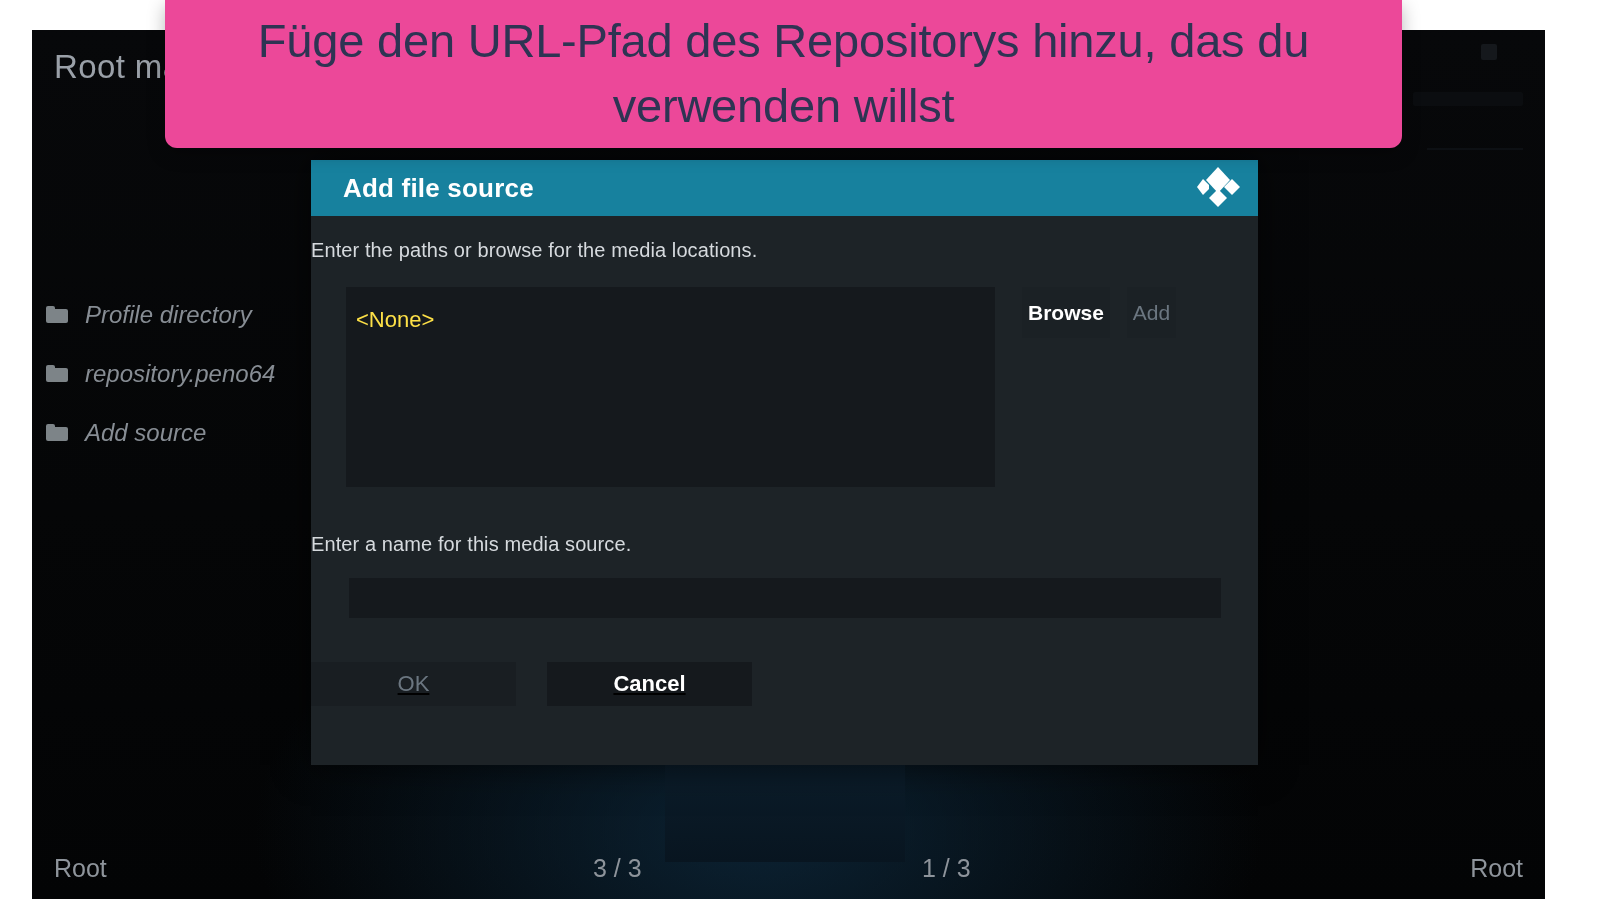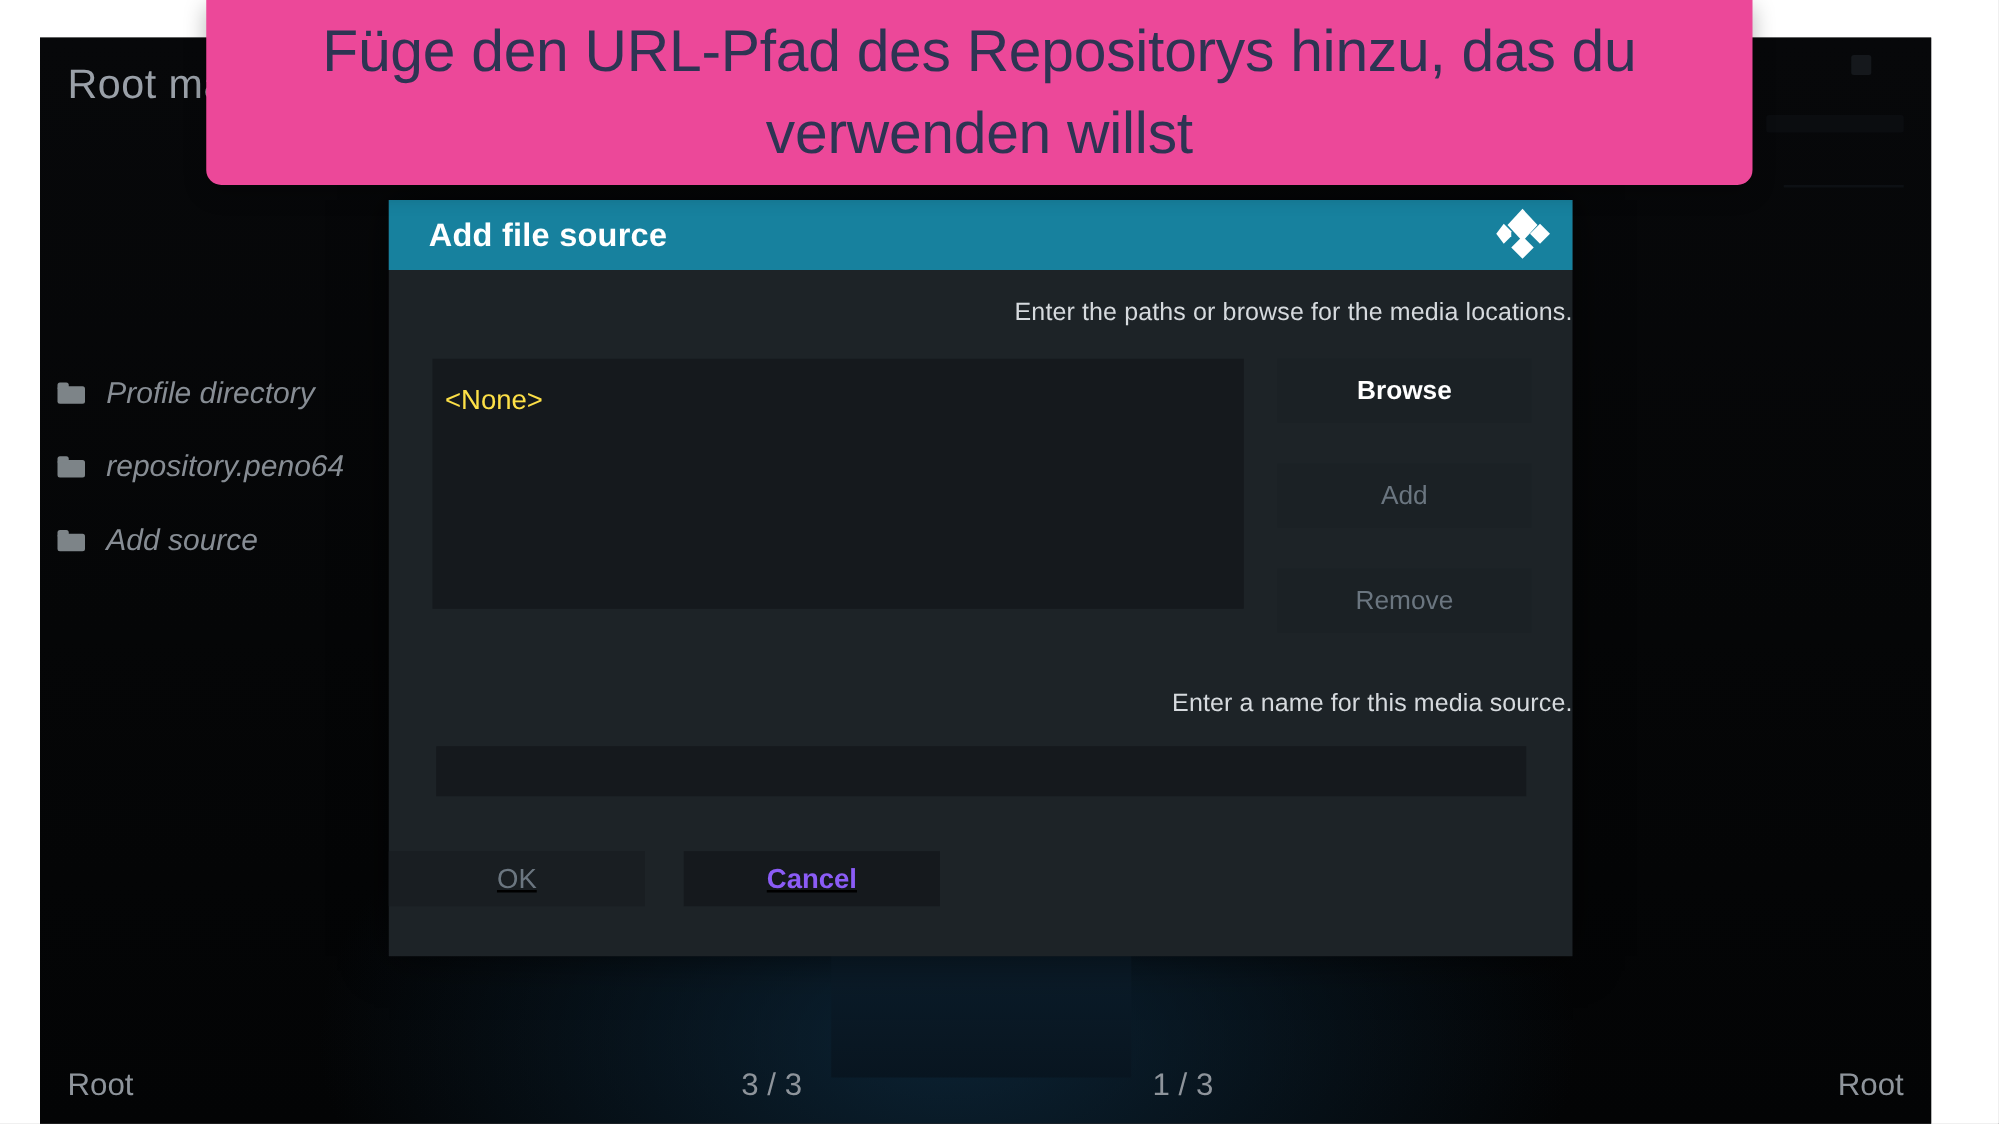--- a/index.html
+++ b/index.html
@@ -163,21 +163,21 @@
     font-size: 26px;
     font-weight: bold;
     color: #ffffff;
     letter-spacing: 0.2px;
   }
   #kodi-logo { width: 46px; height: 44px; }
 
   #dialog-body { padding: 0; position: relative; height: 549px; }
 
   .hint-text {
-    text-align: right;
+    text-align: left;
     font-size: 20px;
     color: #d6dade;
     letter-spacing: 0.1px;
   }
   #paths-hint { padding-top: 23px; }
 
   #paths-row {
     display: flex;
     margin: 25px 33px 0 35px;
     gap: 0;
@@ -191,22 +191,22 @@
   }
   .path-entry {
     font-size: 22px;
     color: #fde047;
     padding-left: 0px;
     line-height: 30px;
   }
   #paths-buttons {
     flex: 1 1 auto;
     display: flex;
-    flex-direction: column;
-    gap: 33px;
+    flex-direction: row;
+    gap: 17px;
     padding-left: 27px;
   }
   .side-btn {
     height: 51px;
     background: #1b2125;
     display: flex;
     align-items: center;
     justify-content: center;
     font-size: 21px;
     font-weight: bold;
@@ -240,21 +240,21 @@
   }
   .footer-btn {
     width: 205px;
     height: 44px;
     background: #15191d;
     display: flex;
     align-items: center;
     justify-content: center;
     font-size: 22px;
     font-weight: bold;
-    color: #8b5cf6;
+    color: #ffffff;
     border: none;
     font-family: "Liberation Sans", sans-serif;
     cursor: pointer;
   }
   .footer-btn.disabled { color: #6b7680; font-weight: normal; background: #191e22; }
 
   
   #overlay-callout {
     position: absolute;
     left: 165px;
@@ -333,21 +333,20 @@
 
     <div class="hint-text" id="paths-hint">Enter the paths or browse for the media locations.</div>
 
     <div id="paths-row">
       <div id="paths-list">
         <div class="path-entry">&lt;None&gt;</div>
       </div>
       <div id="paths-buttons">
         <button class="side-btn">Browse</button>
         <button class="side-btn disabled">Add</button>
-        <button class="side-btn disabled">Remove</button>
       </div>
     </div>
 
     <div class="hint-text" id="name-hint">Enter a name for this media source.</div>
 
     <input id="name-input" type="text" placeholder="" style="">
 
     <div id="dialog-footer">
       <button class="footer-btn disabled">OK</button>
       <button class="footer-btn">Cancel</button>

